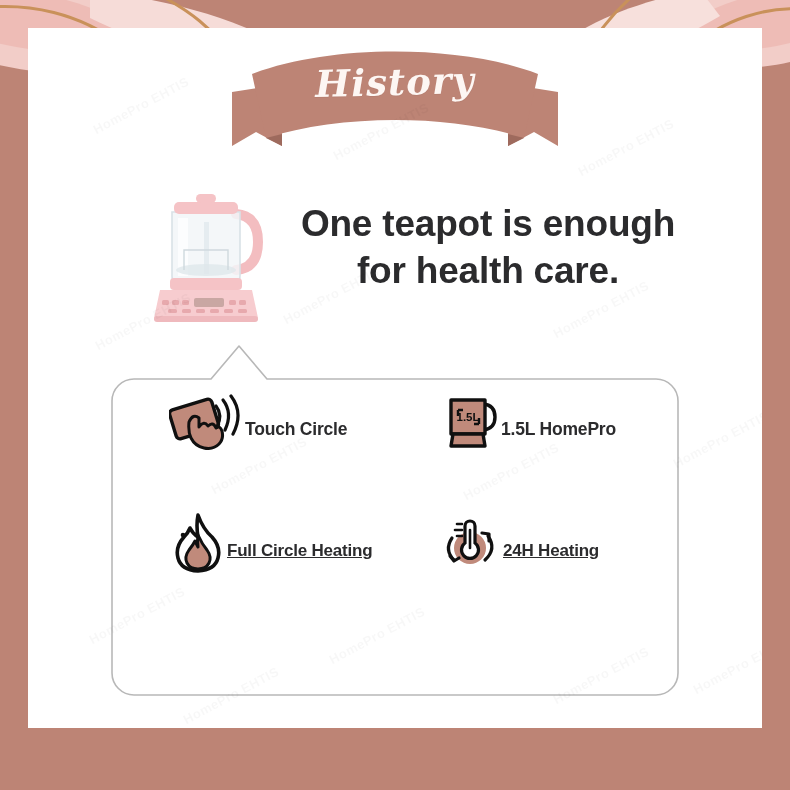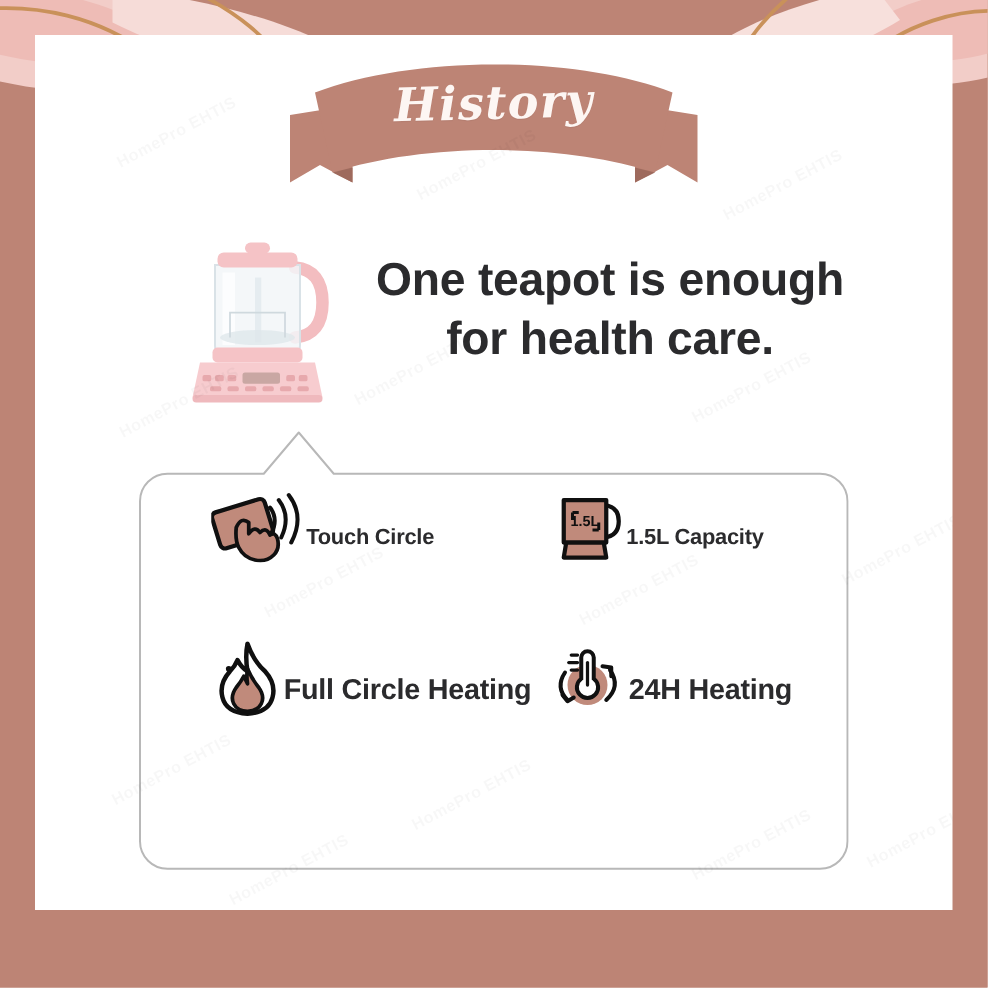--- a/index.html
+++ b/index.html
@@ -163,21 +163,21 @@
 
   .feat-label {
     font-size: 17.5px;
     font-weight: 700;
     color: #2b2b2d;
     text-align: center;
     letter-spacing: -0.2px;
     white-space: nowrap;
   }
 
-  .r2 .feat-label { font-size: 23px; }
+  .r2 .feat-label { font-size: 17px; text-decoration: underline; }
 </style>
 </head>
 <body>
 
 <div class="page">
 
   <div class="deco-band">
     <svg width="790" height="96" viewBox="0 0 790 96">
       <rect x="0" y="0" width="790" height="96" fill="#bd8475"></rect>
 
@@ -301,21 +301,21 @@
 
                 <path d="M12,10 L46,10 L46,44 L12,44 Z" fill="#c08a7b" stroke="#101010" stroke-width="3.4" stroke-linejoin="round"></path>
 
                 <path d="M14,44 L44,44 L46,56 L12,56 Z" fill="#c08a7b" stroke="#101010" stroke-width="3.4" stroke-linejoin="round"></path>
 
                 <path d="M19,20 L19,26 M19,20 L24,20" stroke="#101010" stroke-width="2.4" fill="none"></path>
                 <path d="M40,34 L40,28 M40,34 L35,34" stroke="#101010" stroke-width="2.4" fill="none"></path>
                 <text x="29" y="31" font-family="Liberation Sans, sans-serif" font-size="11.5" font-weight="700" fill="#101010" text-anchor="middle">1.5L</text>
               </svg>
             </div>
-            <div class="feat-label">1.5L Capacity</div>
+            <div class="feat-label">1.5L HomePro</div>
           </div>
 
         </div>
 
         <div class="frow r2">
 
           <div class="feat">
             <div class="feat-ico">
               <svg width="58" height="60" viewBox="0 0 58 60">
 

